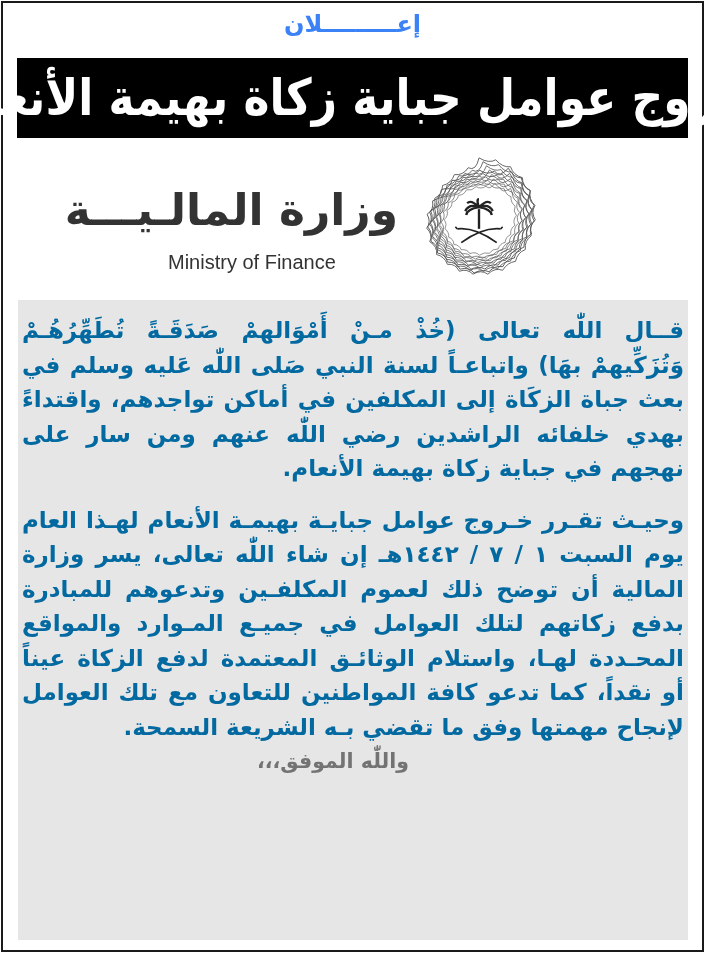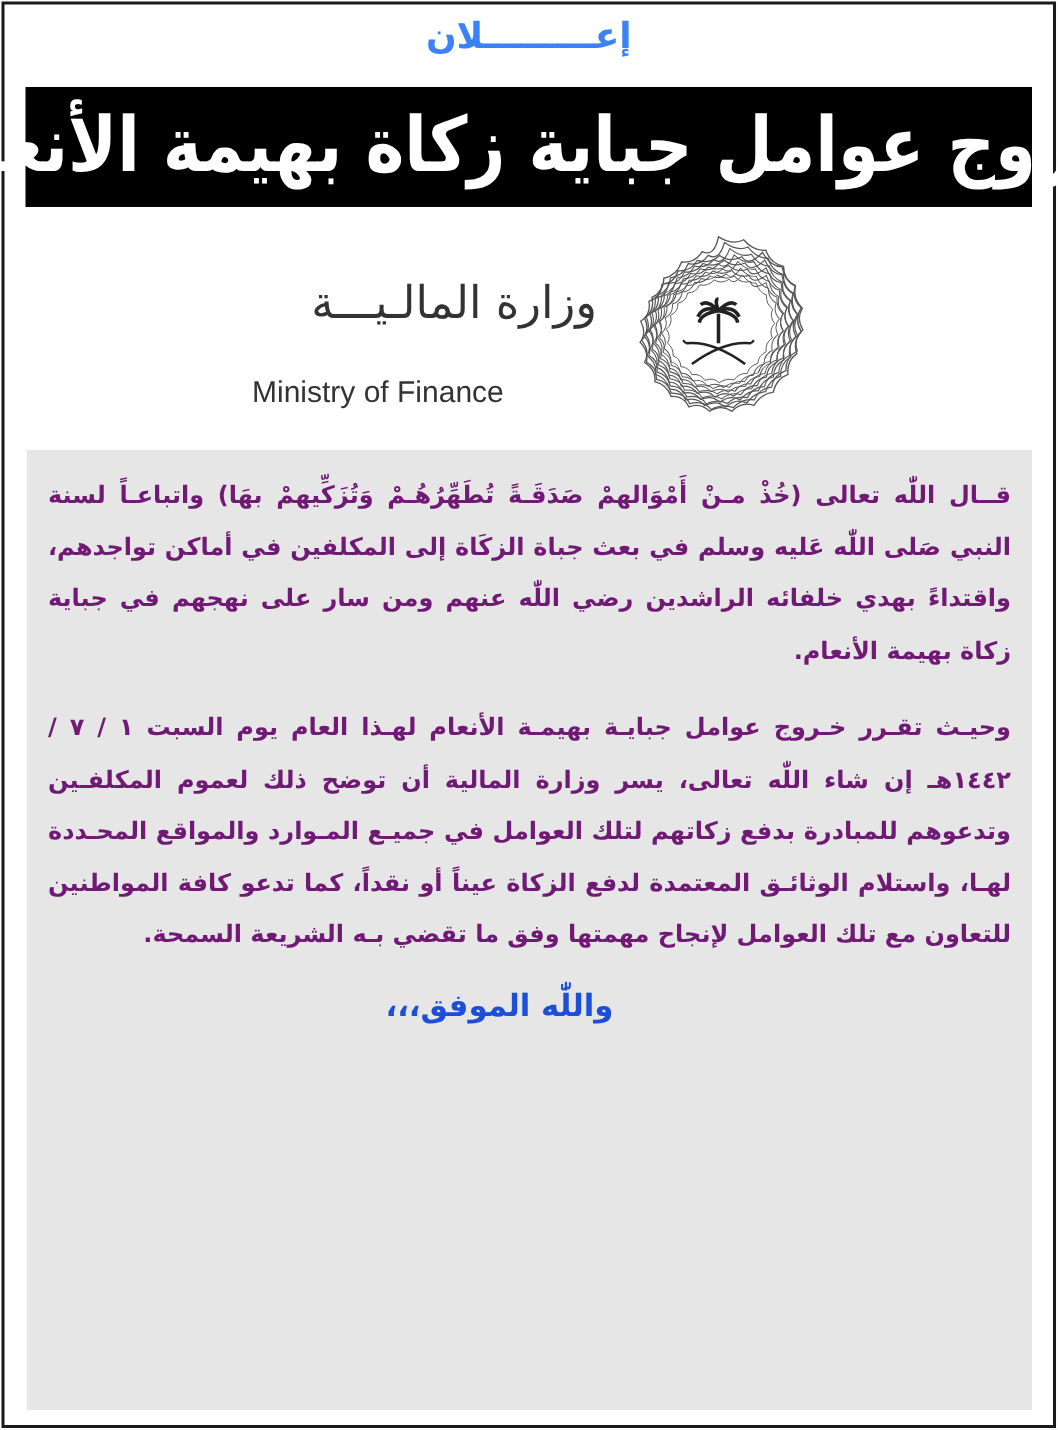--- a/index.html
+++ b/index.html
@@ -21,41 +21,41 @@
       color: #ffffff; font-family: "DejaVu Sans", sans-serif; font-weight: bold;
       font-size: 44px; direction: rtl; line-height: 1; white-space: nowrap;
       transform: scaleY(1.15);
     }
     .logo {
       position: absolute; left: 168px; top: 150px; width: 380px; height: 140px;
     }
     .logo-emblem { position: absolute; left: 242px; top: 0; width: 138px; height: 138px; }
     .logo-ar {
       position: absolute; right: 150px; top: 38px; font-family: "DejaVu Sans", sans-serif;
-      font-size: 30px; color: #333; direction: rtl; white-space: nowrap; line-height: 1;
+      font-size: 44px; color: #333; direction: rtl; white-space: nowrap; line-height: 1; font-weight: bold;
     }
     .logo-en {
       position: absolute; left: 0; top: 101px; width: 222px; text-align: left;
       font-family: Liberation Sans, sans-serif; font-size: 20px; color: #333; white-space: nowrap;
     }
     .body-box {
       position: absolute; left: 18px; top: 300px; width: 670px; height: 640px;
       background: #e6e6e6;
     }
     .para {
       direction: rtl; text-align: justify; text-align-last: right;
-      font-family: "DejaVu Sans", sans-serif; font-weight: bold; color: #701a75;
-      font-size: 16px; line-height: 34.5px; margin: 0; padding: 0 14px;
+      font-family: "DejaVu Sans", sans-serif; font-weight: bold; color: #0369a1;
+      font-size: 23px; line-height: 34.5px; margin: 0; padding: 0 4px;
     }
     .p1 { padding-top: 13px; }
     .p2 { margin-top: 1px; }
     .p3 { margin-top: 17px; }
     .closing {
       direction: rtl; text-align: center; font-family: "DejaVu Sans", sans-serif;
-      font-weight: bold; font-size: 20.5px; color: #1d4ed8; line-height: 34px; margin: 12px;
+      font-weight: bold; font-size: 20.5px; color: #737373; line-height: 34px; margin: 0;
       padding-right: 40px;
     }
   </style>
 </head>
 <body>
 
 <div class="frame"></div>
 
 <div class="announce">إعـــــــــلان</div>
 

